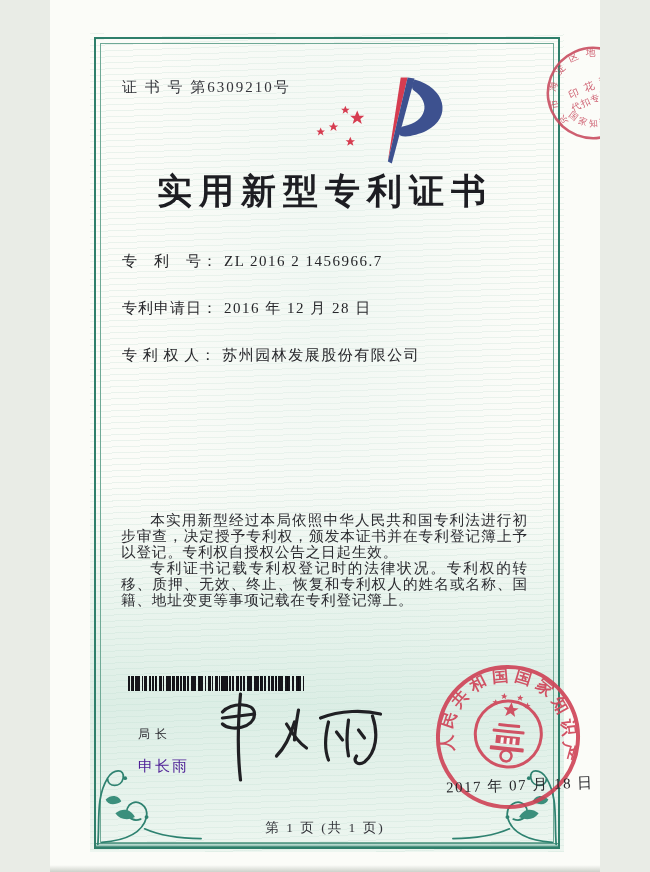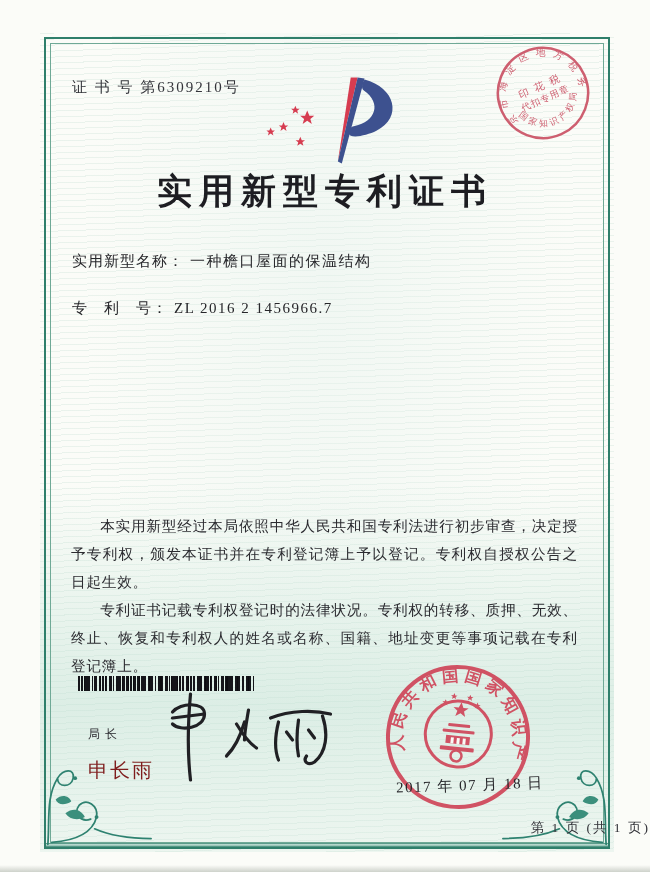--- a/index.html
+++ b/index.html
@@ -1,16 +1,16 @@
 <!DOCTYPE html>
 <html><head>
 <meta charset="utf-8">
 <style>
   html,body{margin:0;padding:0;background:#e9ece6;}
-  .page{position:relative;width:650px;height:872px;margin:0 auto;background:#fbfcf8;
+  .page{position:relative;width:550px;height:872px;margin:0 auto;background:#fbfcf8;
         font-family:"Liberation Serif","DejaVu Serif",serif;color:#26262a;overflow:hidden;}
   
   .bg-pattern{position:absolute;left:40px;top:33px;right:36px;bottom:20px;pointer-events:none;
     background:
       linear-gradient(to bottom, rgba(214,236,228,0) 55%, rgba(190,224,211,0.50) 82%, rgba(205,231,221,0.30) 100%),
       radial-gradient(ellipse at 50% 30%, rgba(228,241,236,0.45), rgba(228,241,236,0) 60%),
       repeating-linear-gradient(178deg, rgba(118,178,156,0.13) 0 1px, rgba(255,255,255,0) 1px 6px);}
   .scan-edge{position:absolute;left:0;right:0;bottom:0;height:7px;
     background:linear-gradient(to bottom, rgba(180,186,178,0) , rgba(168,175,166,0.55));}
   
@@ -26,37 +26,37 @@
   .logo{position:absolute;left:242px;top:70px;width:168px;height:100px;}
   .tax-stamp{position:absolute;left:494px;top:44px;width:98px;height:98px;transform:rotate(-24deg);opacity:.88;}
   .title{position:absolute;left:0;right:0;top:168px;margin:0;text-align:center;
          font-size:35px;font-weight:bold;letter-spacing:7px;color:#1d1d22;font-family:Liberation Serif, serif;}
   
   .fields{position:absolute;left:72px;top:252px;right:60px;}
   .field{height:47px;font-size:15px;white-space:nowrap;}
   .flabel{letter-spacing:1px;}
   .fvalue{margin-left:6px;letter-spacing:1.5px;}
   
-  .body-text{position:absolute;left:71px;right:72px;top:512px;font-size:14.6px;line-height:28px;
+  .body-text{position:absolute;left:71px;right:72px;top:512px;font-size:14.6px;line-height:16px;
              text-align:justify;color:#2b2b30;}
   .body-text p{margin:0;text-indent:2em;letter-spacing:0.8px;}
   
   .barcode{position:absolute;left:78px;top:676px;width:176px;height:15px;background:
      repeating-linear-gradient(90deg,#15151a 0 1.5px,transparent 1.5px 3.5px),
      repeating-linear-gradient(90deg,#15151a 0 2px,transparent 2px 8px),
      repeating-linear-gradient(90deg,#0c0c10 0 1px,transparent 1px 5.5px);}
   
   .director-title{position:absolute;left:88px;top:726px;font-size:12px;letter-spacing:5px;color:#2b2b30;}
-  .director-name{position:absolute;left:88px;top:757px;font-size:20px;letter-spacing:2px;color:#7f1d1d;}
+  .director-name{position:absolute;left:88px;top:757px;font-size:15px;letter-spacing:2px;color:#4c1d95;}
   .signature{position:absolute;left:150px;top:688px;width:195px;height:100px;}
   
   .official-seal{position:absolute;left:383px;top:662px;width:150px;height:150px;transform:rotate(6deg);opacity:.9;}
   .seal-date{position:absolute;left:396px;top:776px;font-size:15px;letter-spacing:1.5px;color:#27272b;
              transform:rotate(-2deg);}
-  .footer{position:absolute;left:0;right:0;top:819px;text-align:right;font-size:13.5px;
+  .footer{position:absolute;left:0;right:0;top:819px;text-align:center;font-size:13.5px;
           letter-spacing:2px;color:#33343a;}
   svg text{font-family:"Liberation Serif","DejaVu Serif",serif;}
 </style>
 </head>
 <body>
 
 <div class="page">
   <div class="bg-pattern"></div>
 
   <div class="frame-outer"></div>
@@ -117,24 +117,27 @@
       <textPath href="#taxArcBot" startOffset="50%" text-anchor="middle">国家知识产权局</textPath>
     </text>
     <text x="50" y="46" text-anchor="middle" font-size="10.5" letter-spacing="2" fill="#c84a5e">印 花 税</text>
     <text x="50" y="59" text-anchor="middle" font-size="9.5" letter-spacing="1" fill="#c84a5e">代扣专用章</text>
   </svg>
 
   <h1 class="title">实用新型专利证书</h1>
 
   <div class="fields">
     <div class="field">
-      <span class="flabel">实用新型名称：</span><span class="fvalue">一种檐口屋面的保温结构</span>
+      <span class="flabel">专　利　号：</span><span class="fvalue">ZL 2016 2 1456966.7</span>
     </div>
     <div class="field">
-      <span class="flabel">专　利　号：</span><span class="fvalue">ZL 2016 2 1456966.7</span>
+      <span class="flabel">专利申请日：</span><span class="fvalue">2016 年 12 月 28 日</span>
+    </div>
+    <div class="field">
+      <span class="flabel">专 利 权 人：</span><span class="fvalue">苏州园林发展股份有限公司</span>
     </div>
   </div>
 
   <div class="body-text">
     <p>本实用新型经过本局依照中华人民共和国专利法进行初步审查，决定授予专利权，颁发本证书并在专利登记簿上予以登记。专利权自授权公告之日起生效。</p>
     <p>专利证书记载专利权登记时的法律状况。专利权的转移、质押、无效、终止、恢复和专利权人的姓名或名称、国籍、地址变更等事项记载在专利登记簿上。</p>
   </div>
 
   <div class="barcode"></div>
 

